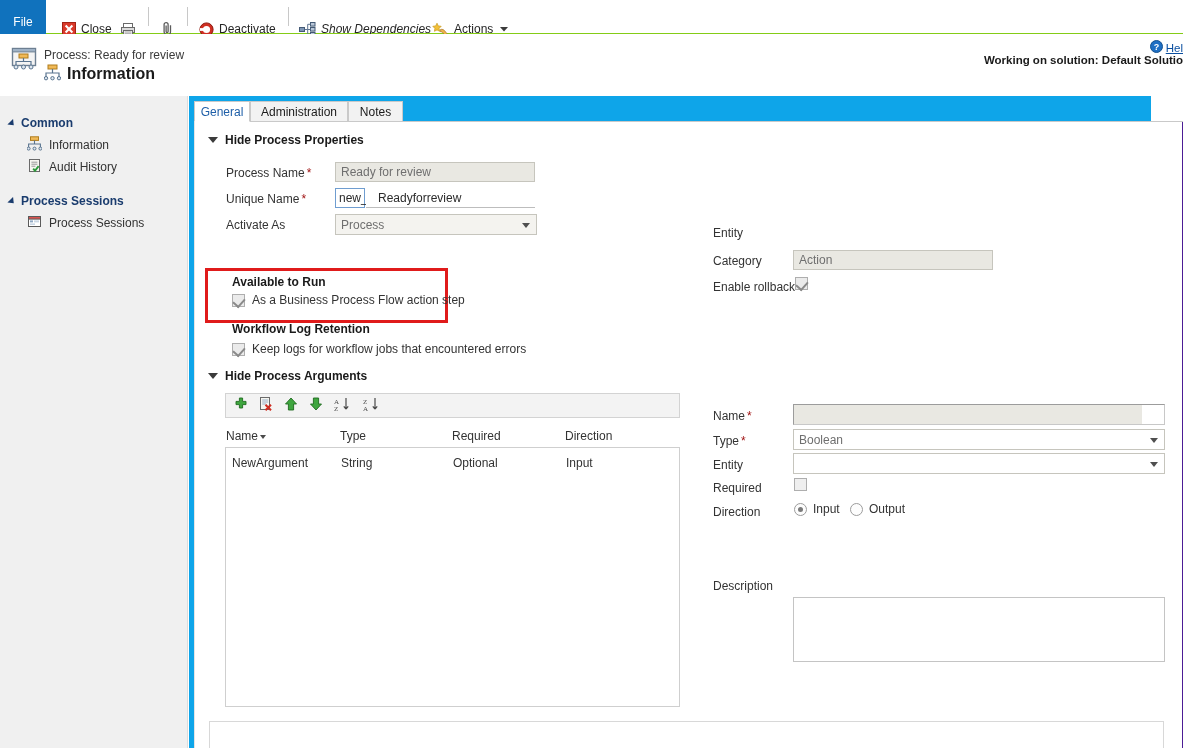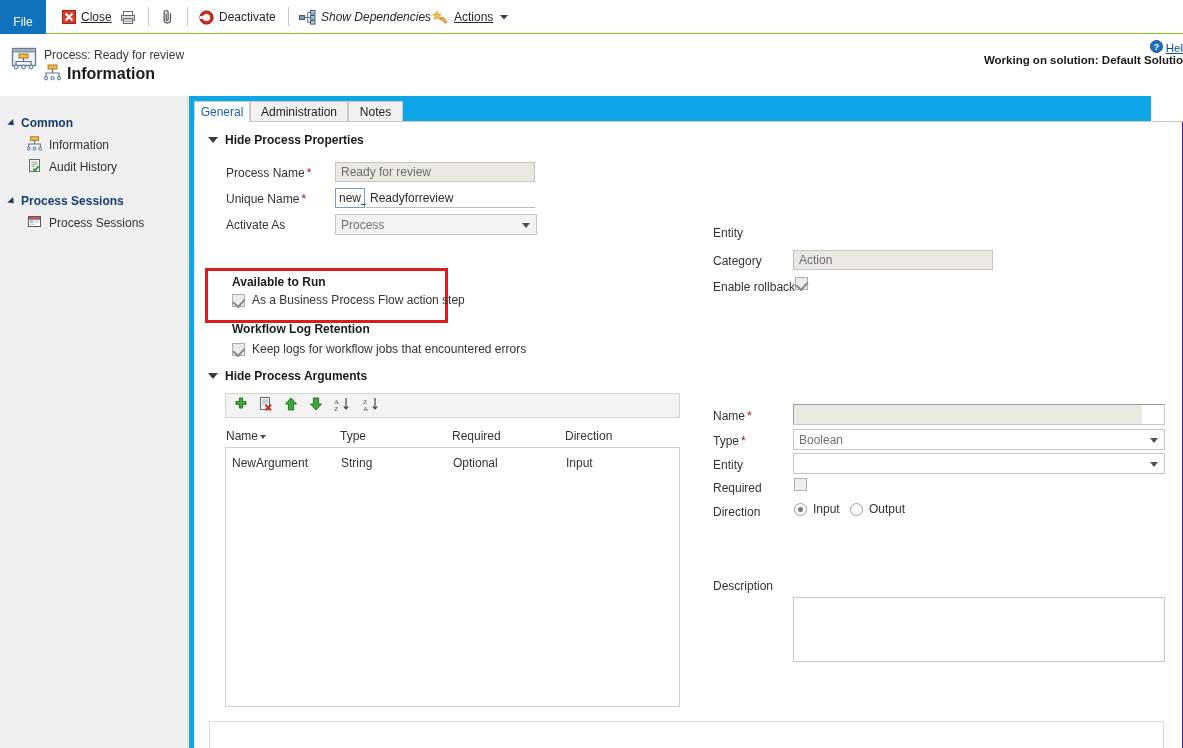--- a/index.html
+++ b/index.html
@@ -22,21 +22,21 @@
   #file-tab {
     position: absolute; left: 0; top: 0; width: 46px; height: 34px;
     background: #1072bd;
     color: #ffffff;
     font-size: 12px;
     display: flex; align-items: flex-end; justify-content: center;
     padding-bottom: 5px;
     cursor: pointer;
   }
   .tb-item {
-    position: absolute; top: 0; height: 34px;
+    position: absolute; top: 12px; height: 34px;
     display: flex; align-items: center; gap: 5px;
     font-size: 12px; color: #262626;
     cursor: pointer; white-space: nowrap;
   }
   .tb-sep {
     position: absolute; top: 7px; width: 1px; height: 19px; background: #c8c8c8;
   }
   .ul { text-decoration: underline; }
 
   .ico { display:inline-block; line-height:0; }
@@ -480,21 +480,21 @@
     <div class="ro-input" style="left:140px; top:40px; width:200px; height:20px;">
       <span>Ready for review</span>
     </div>
 
     <div class="fld-label" style="left:31px; top:70px;">
       <span>Unique Name</span><span class="req">*</span>
     </div>
     <div class="prefix-box" style="left:140px; top:66px; width:30px; height:20px;">
       <span>new_</span>
     </div>
-    <div class="line-input" style="left:171px; top:66px; width:169px; height:20px; padding-left:4px;">
+    <div class="line-input" style="left:171px; top:66px; width:169px; height:20px; padding-left:12px;">
       <span>Readyforreview</span>
     </div>
 
     <div class="fld-label" style="left:31px; top:96px;">
       <span>Activate As</span>
     </div>
     <div class="ddl grey" style="left:140px; top:92px; width:202px; height:21px;">
       <span>Process</span>
       <span class="ddl-arrow"></span>
     </div>

